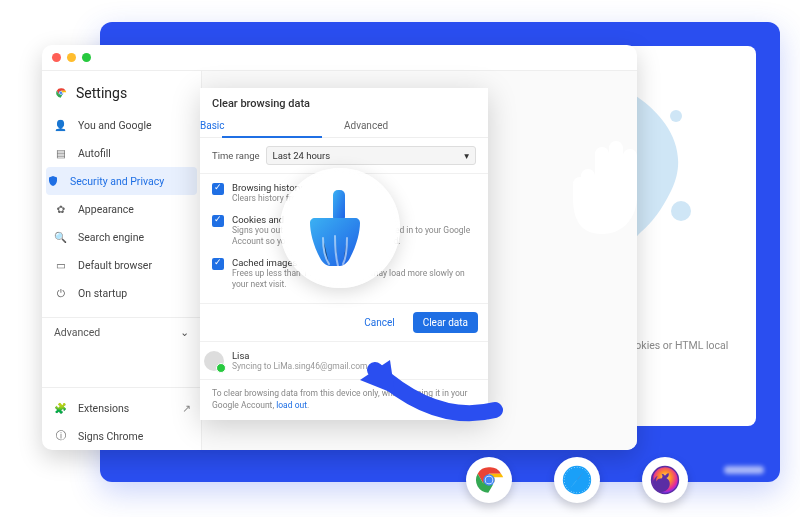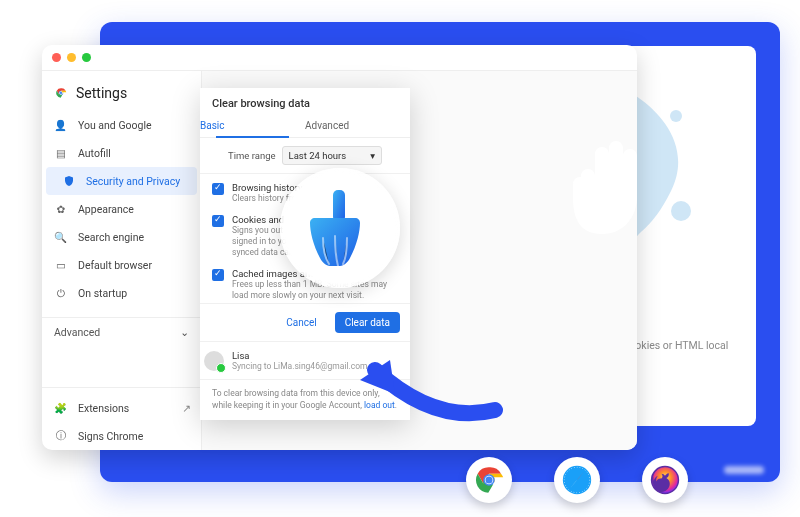--- a/index.html
+++ b/index.html
@@ -9,37 +9,37 @@
 
     .safari-window { position:absolute; top:45px; left:42px; width:595px; height:405px; background:#fff; border-radius:10px; box-shadow:0 8px 24px rgba(0,0,0,.18); overflow:hidden; }
     .safari-top { height:26px; display:flex; align-items:center; padding:0 10px; gap:6px; border-bottom:1px solid #eee; }
     .dot { width:9px; height:9px; border-radius:50%; }
     .dot.red{background:#ff5f56}.dot.yel{background:#ffbd2e}.dot.grn{background:#27c93f}
 
     .safari-body { display:flex; height:calc(100% - 26px); }
     .sidebar { width:160px; border-right:1px solid #eee; padding:10px 0 0 0; display:flex; flex-direction:column; }
     .sb-title { display:flex; align-items:center; gap:8px; padding:4px 12px 10px 12px; font-weight:400; font-size:14px; color:#222; }
     .sb-item { display:flex; align-items:center; gap:10px; padding:7px 12px; font-size:10.5px; color:#444; cursor:pointer; }
-    .sb-item.active { background:#e8f0fe; color:#1f6fe4; border-radius:4px; margin:0 4px; padding:7px 16px; }
+    .sb-item.active { background:#e8f0fe; color:#1f6fe4; border-radius:4px; margin:0 4px; padding:7px 0; }
     .sb-icon { width:14px; height:14px; display:flex; align-items:center; justify-content:center; color:#666; flex-shrink:0; }
     .sb-item.active .sb-icon { color:#1f6fe4; }
     .sb-advanced { margin-top:10px; padding:8px 12px; font-size:10.5px; color:#555; display:flex; justify-content:space-between; align-items:center; border-top:1px solid #eee; cursor:pointer;}
     .sb-bottom { margin-top:auto; border-top:1px solid #eee; padding-top:6px; }
     .sb-bottom .sb-item { position:relative; }
     .ext-link{ position:absolute; right:10px; color:#888; }
 
     .main { flex:1; background:#fafafa; }
 
-    .dialog { position:absolute; top:88px; left:200px; width:210px; background:#fff; border-radius:0; box-shadow:0 6px 28px rgba(0,0,0,.18); overflow:hidden; font-size:9.5px; color:#555; z-index:5; }
+    .dialog { position:absolute; top:88px; left:200px; width:288px; background:#fff; border-radius:0; box-shadow:0 6px 28px rgba(0,0,0,.18); overflow:hidden; font-size:9.5px; color:#555; z-index:5; }
     .dlg-title { padding:9px 12px 4px; font-size:11px; font-weight:500; color:#333; }
     .tabs { display:flex; border-bottom:1px solid #eee; }
     .tab { flex:1; text-align:left; padding:6px 0; font-size:10px; color:#666; cursor:pointer; position:relative; }
     .tab.active { color:#1f6fe4; }
     .tab.active::after { content:""; position:absolute; left:15%; right:15%; bottom:-1px; height:2px; background:#1f6fe4; }
-    .time-row { display:flex; align-items:center; gap:6px; padding:8px 28px; border-bottom:1px solid #f0f0f0; font-size:9.5px; }
+    .time-row { display:flex; align-items:center; gap:6px; padding:8px 12px; border-bottom:1px solid #f0f0f0; font-size:9.5px; }
     .time-select { flex:1; display:flex; justify-content:space-between; align-items:flex-start; background:#f5f5f5; border:1px solid #ddd; border-radius:3px; padding:3px 6px; color:#333; cursor:pointer;}
     .checks { padding:8px 12px; border-bottom:1px solid #f0f0f0; height:130px; overflow:auto; position:relative; }
     .chk-row { display:flex; gap:8px; margin-bottom:10px; }
     .chk { width:12px; height:12px; border:2px solid #1f6fe4; border-radius:2px; background:#1f6fe4; flex-shrink:0; margin-top:1px; position:relative; }
     .chk::after { content:"✓"; color:#fff; font-size:9px; position:absolute; top:-3px; left:0; }
     .chk-txt .t1{ color:#333; font-size:9.5px; display:block; }
     .chk-txt .t2{ color:#888; font-size:8.5px; line-height:1.3; display:block; }
     .dlg-actions { display:flex; justify-content:flex-end; gap:8px; padding:8px 10px; border-bottom:1px solid #f0f0f0; }
     .btn { padding:5px 10px; border-radius:4px; font-size:10px; cursor:pointer; border:0; }
     .btn.cancel { background:#fff; color:#1f6fe4; }

